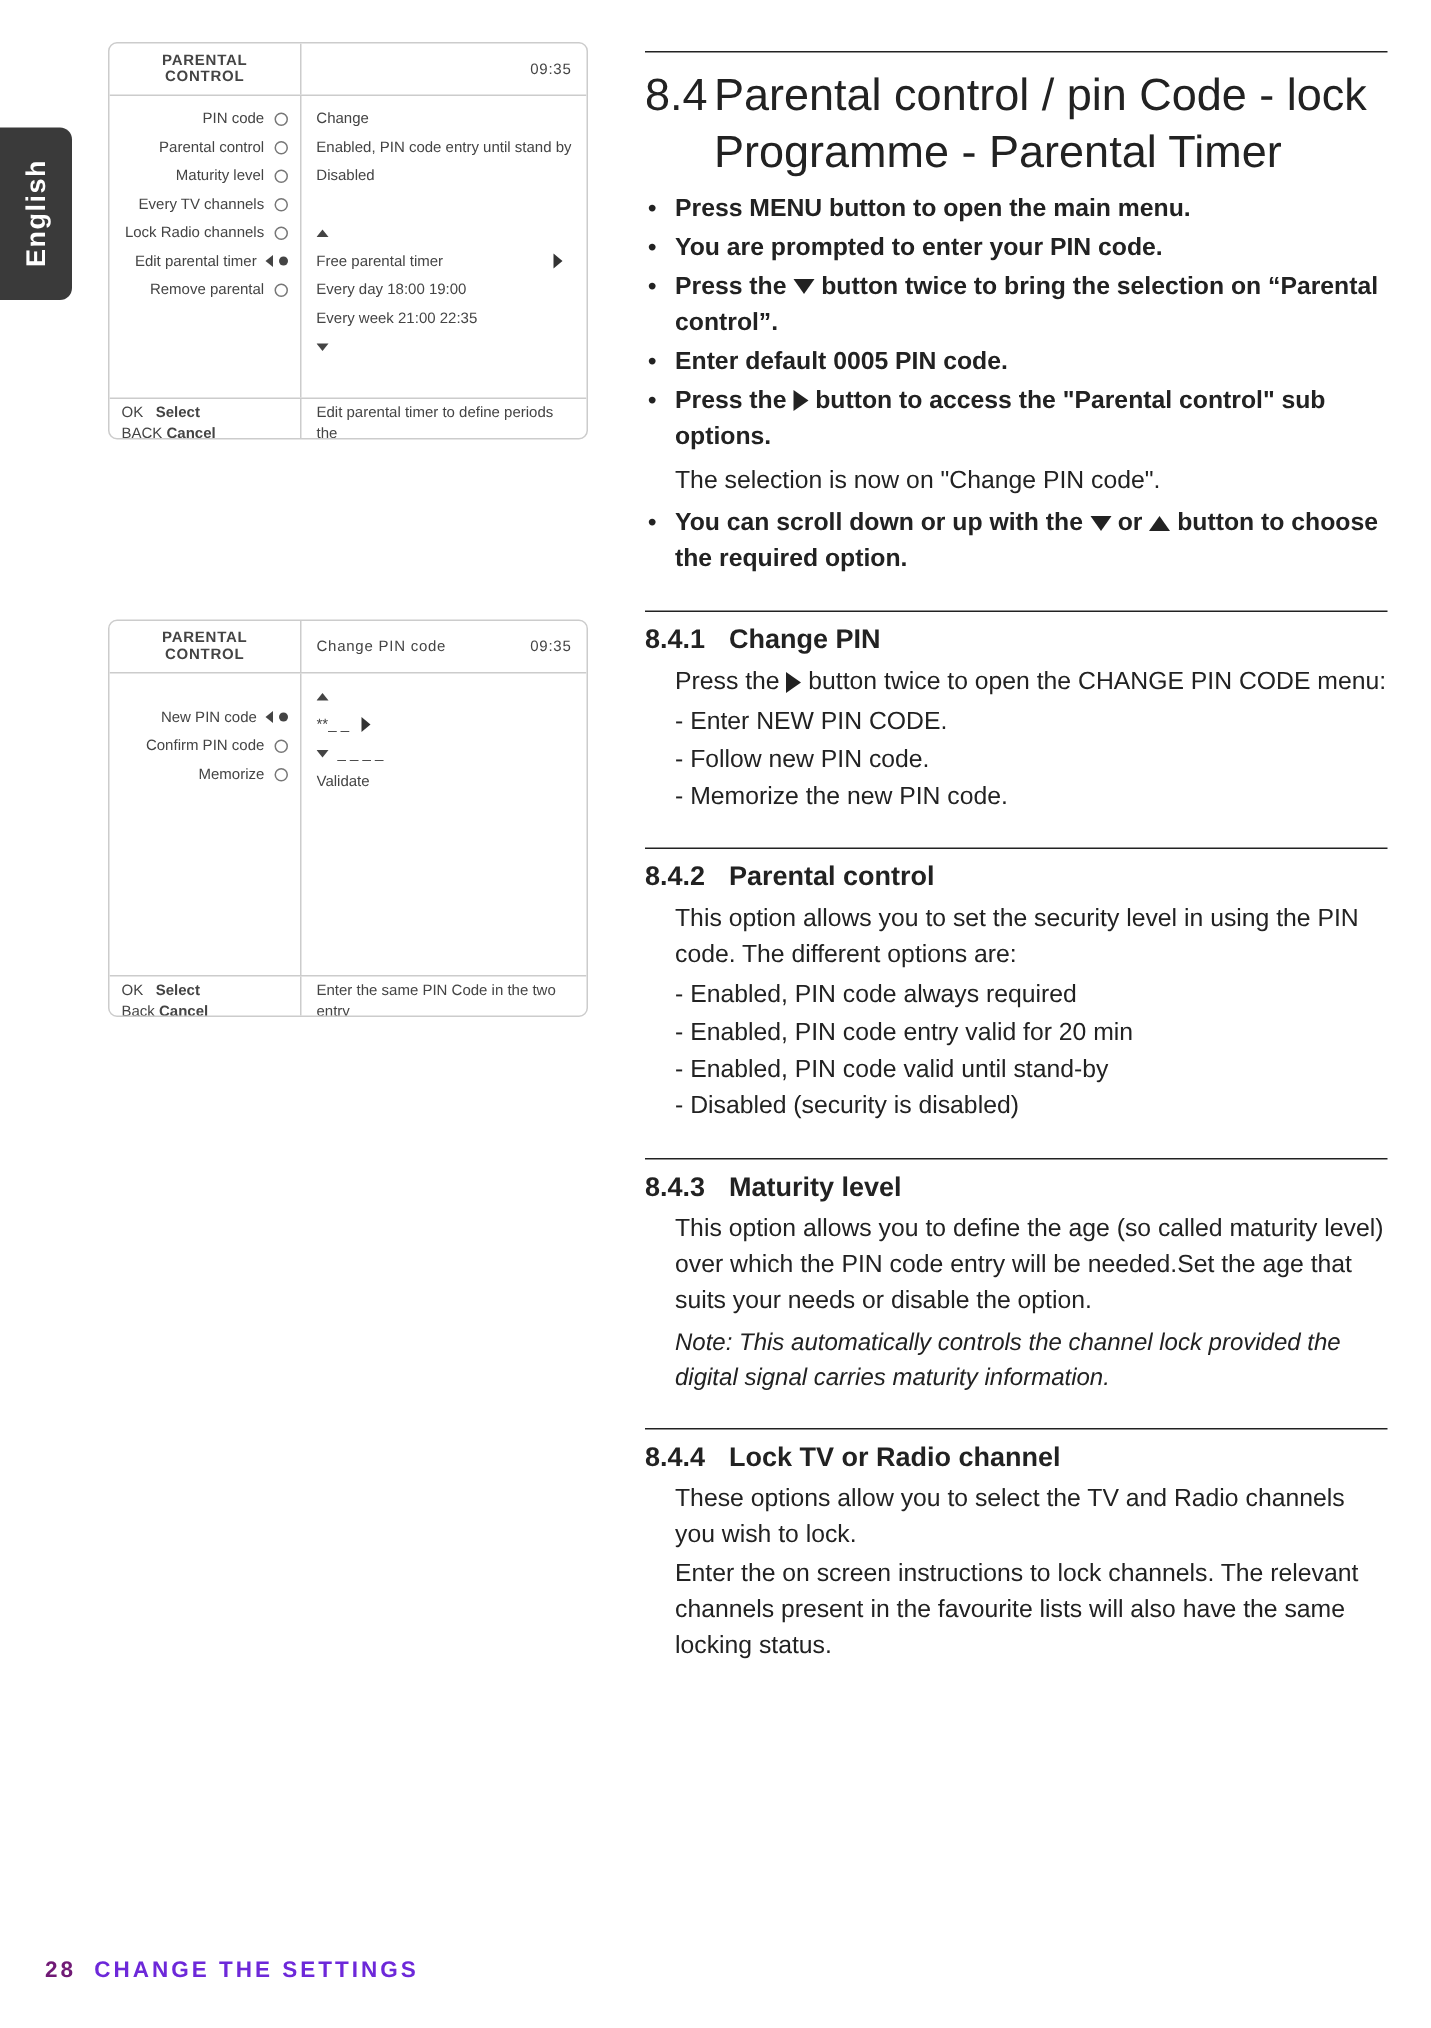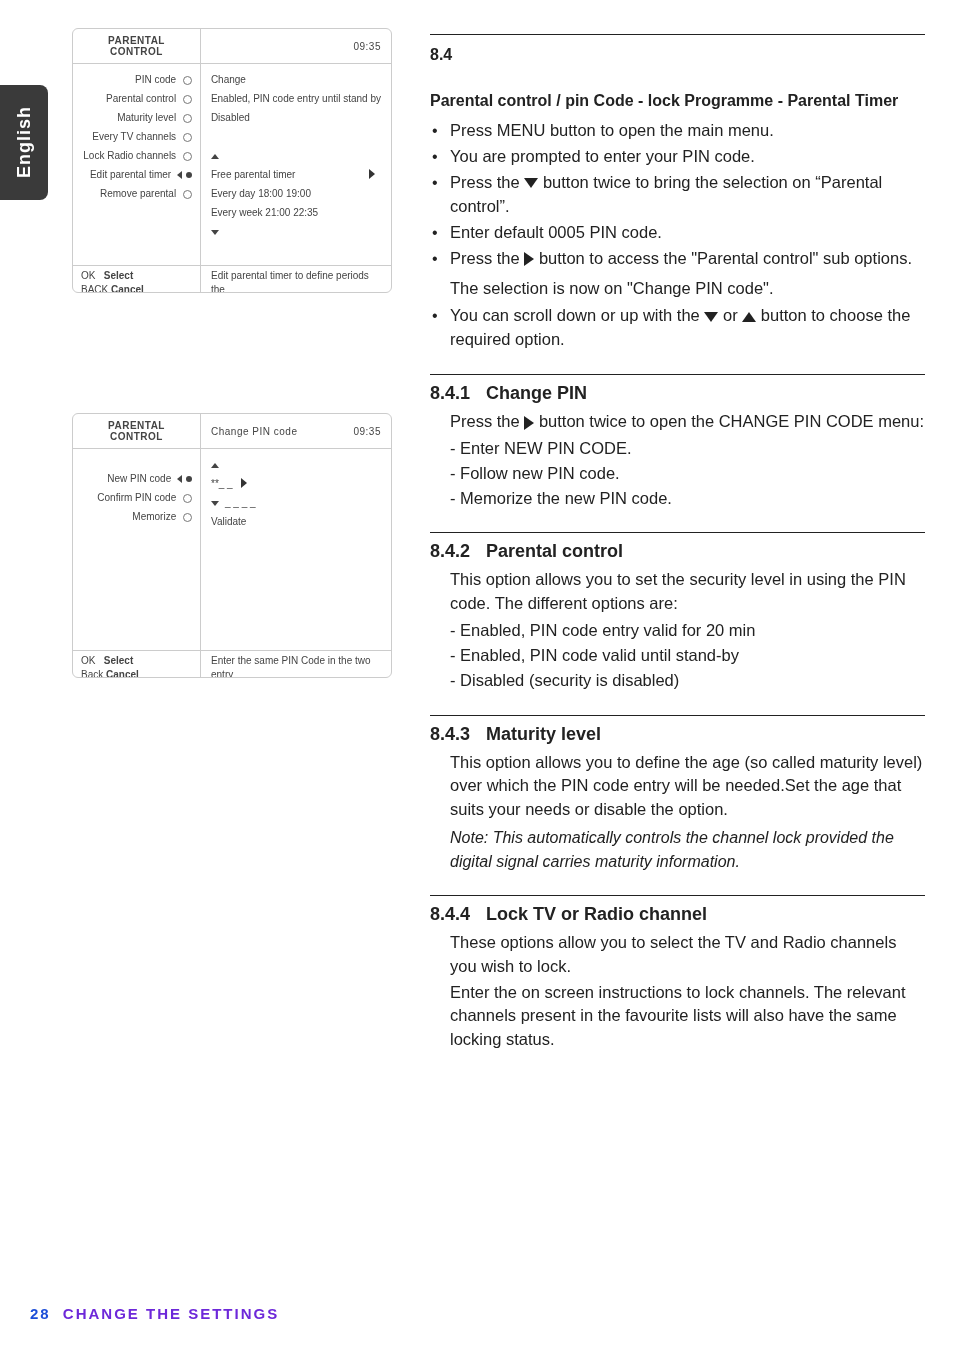--- a/index.html
+++ b/index.html
@@ -136,30 +136,29 @@
   
   .main {
     position: absolute;
     left: 430px;
     top: 28px;
     width: 495px;
     color: #222;
   }
   .main .rule { border-top: 1.5px solid #222; margin: 6px 0 10px; }
   .main h2 {
-    font-size: 16px;
-    font-weight: bold;
+    font-size: 30px;
+    font-weight: normal;
     line-height: 1.25;
     margin-bottom: 8px;
     display: flex;
-    flex-direction: column;
   }
   .main h2 .num { width: 46px; flex:0 0 46px;}
   .main h2 .ttl { flex:1; }
-  .bullets { list-style: none; margin: 4px 0 6px; }
+  .bullets { list-style: none; margin: 4px 0 6px; font-weight: bold; }
   .bullets li {
     position: relative;
     padding-left: 20px;
     font-size: 16.5px;
     line-height: 1.45;
     margin-bottom: 2px;
   }
   .bullets li::before {
     content: "•";
     position: absolute;
@@ -200,21 +199,21 @@
   .tri.right{ border-top:7px solid transparent; border-bottom:7px solid transparent; border-left:10px solid #222; }
 
   
   .page-footer {
     position: absolute;
     left: 30px;
     bottom: 30px;
     font-size: 15px;
     letter-spacing: 2px;
   }
-  .page-footer .pg { color: #1d4ed8; font-weight: bold; margin-right:6px;}
+  .page-footer .pg { color: #701a75; font-weight: bold; margin-right:6px;}
   .page-footer .lbl { font-weight: bold; color:#6d28d9; }
 </style>
 </head>
 <body>
 
 <div class="side-tab">
   <span>English</span>
 </div>
 
 <div class="panel top">
@@ -326,20 +325,21 @@
   </div>
 
   <div class="subsec">
     <div class="srule"></div>
     <h3>
         <span class="num">8.4.2</span>
         <span>Parental control</span>
       </h3>
     <div class="para" style="padding-left:20px;">This option allows you to set the security level in using the PIN code. The different options are:</div>
     <ul class="dashlist">
+      <li>Enabled, PIN code always required</li>
       <li>Enabled, PIN code entry valid for 20 min</li>
       <li>Enabled, PIN code valid until stand-by</li>
       <li>Disabled (security is disabled)</li>
     </ul>
   </div>
 
   <div class="subsec">
     <div class="srule"></div>
     <h3>
         <span class="num">8.4.3</span>

